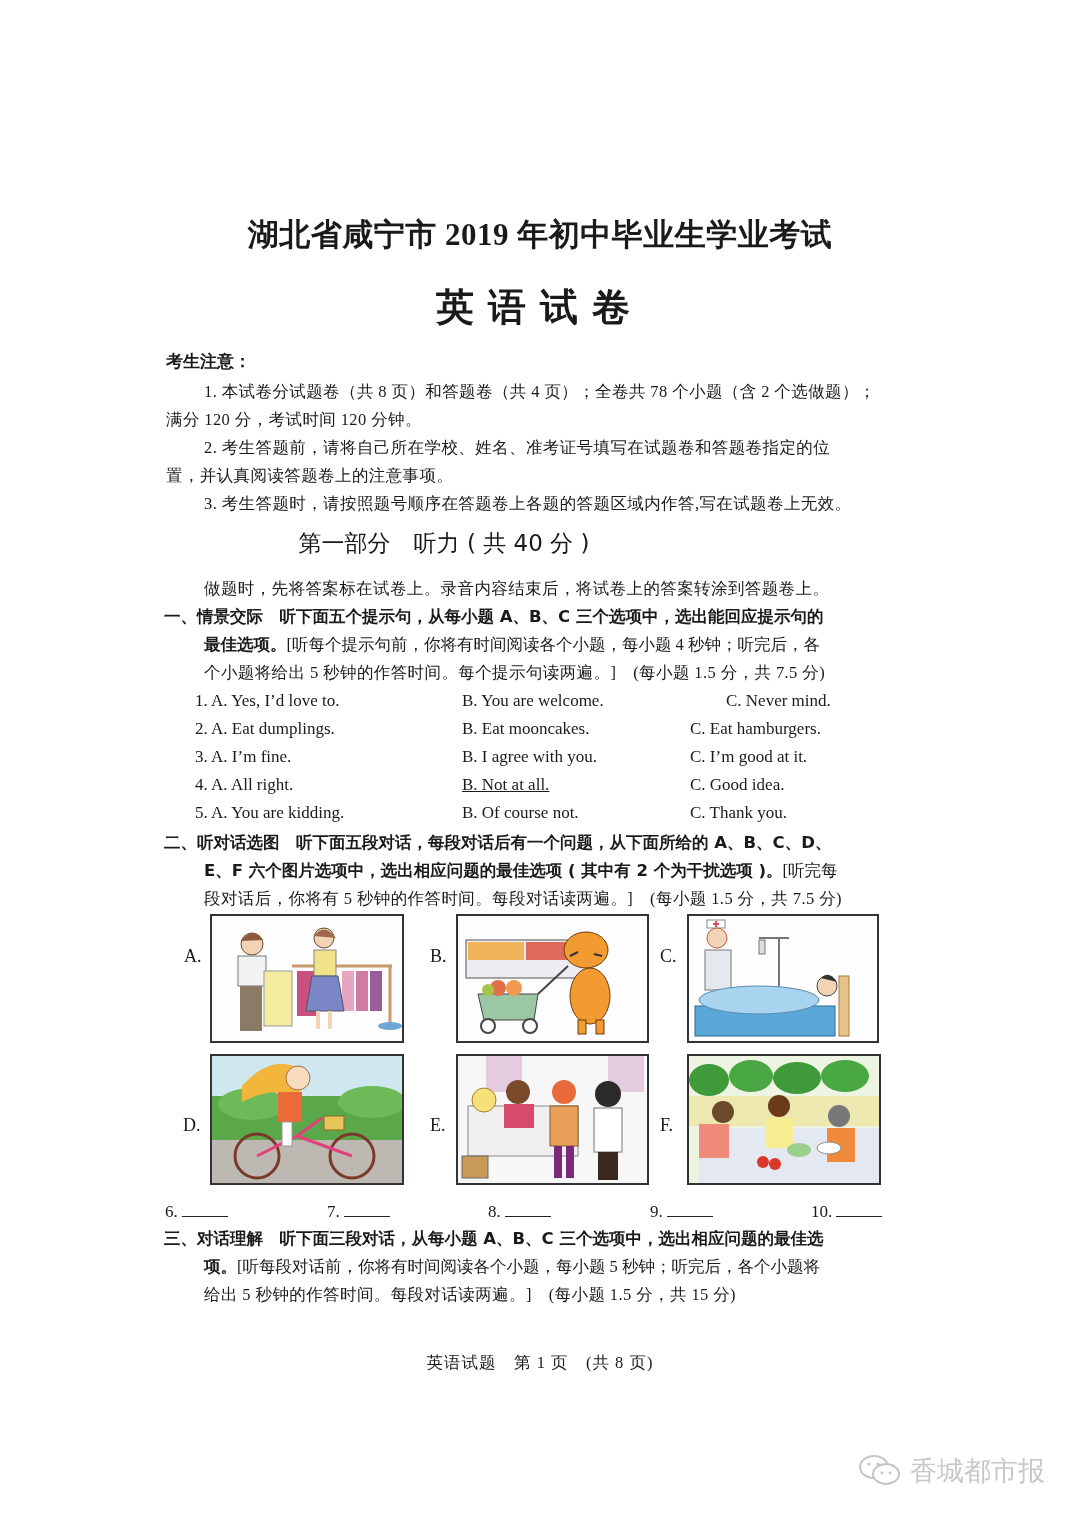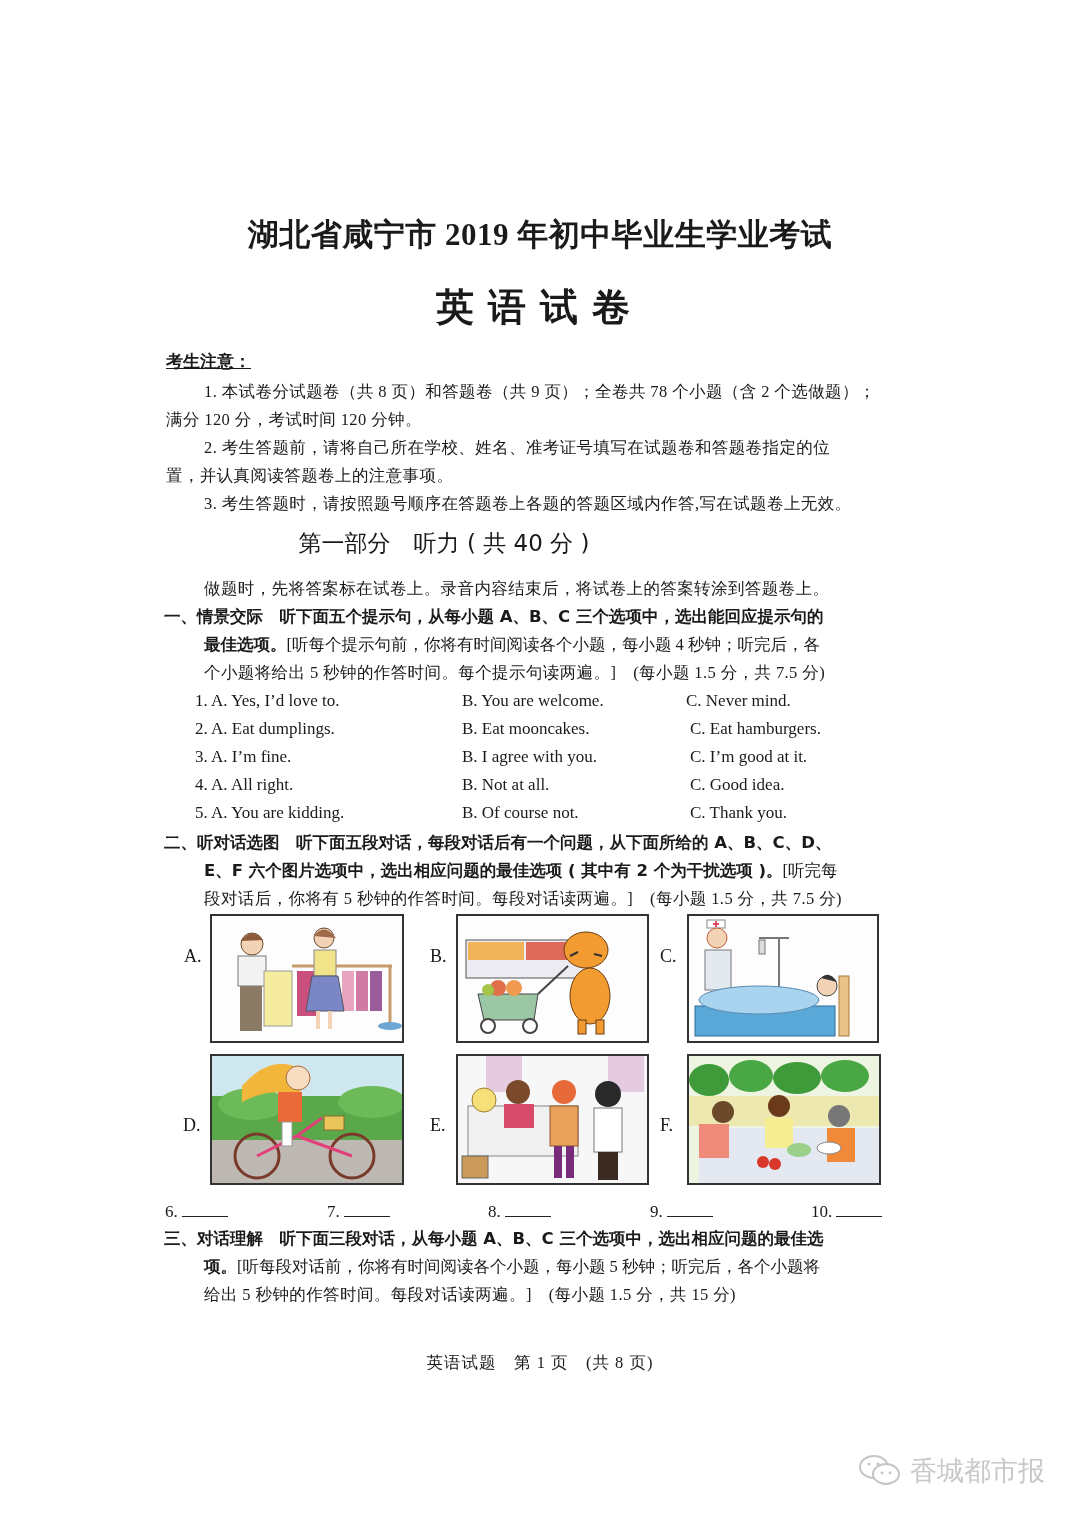--- a/index.html
+++ b/index.html
@@ -1,71 +1,71 @@
 <!DOCTYPE html>
 <html><head>
 <meta charset="utf-8">
 <style>
   html, body { margin: 0; padding: 0; background: #ffffff; }
   body { width: 1080px; height: 1527px; position: relative; overflow: hidden; color: #1a1a1a;
          font-family: "Liberation Serif", "DejaVu Serif", serif; }
   .abs { position: absolute; }
   .title1 { left: 0; width: 1080px; top: 214px; text-align: center; font-size: 31px; font-weight: bold; letter-spacing: 0.5px; }
   .title2 { left: 0; width: 1080px; top: 282px; text-align: center; font-size: 38px; font-weight: bold; letter-spacing: 14px; }
-  .notice-head { left: 166px; top: 350px; font-size: 17px; font-weight: bold; font-family: "DejaVu Sans", sans-serif; text-decoration: underline; }
+  .notice-head { left: 166px; top: 350px; font-size: 17px; font-weight: bold; font-family: "DejaVu Sans", sans-serif; }
   .line { font-size: 16.5px; white-space: nowrap; letter-spacing: 0.4px; }
   .part-title { left: 0; width: 888px; top: 528px; text-align: center; font-size: 23px; font-family: "DejaVu Sans", sans-serif; }
   .sec-head { font-family: "DejaVu Sans", sans-serif; font-size: 16.5px; font-weight: bold; white-space: nowrap; }
   .sec-head .norm { font-family: "Liberation Serif", "DejaVu Serif", serif; font-weight: normal; }
   .q { font-size: 17px; white-space: nowrap; margin-left: 30px; }
   .imgbox { border: 2px solid #333; box-sizing: border-box; background: #fdfdfd; overflow: hidden; }
   .imglabel { font-size: 18px; }
   .blank { font-size: 17px; white-space: nowrap; }
   .blank .u { display: inline-block; width: 46px; border-bottom: 1.5px solid #222; height: 14px; margin-left: 4px; vertical-align: baseline; }
   .footer { left: 0; width: 1080px; top: 1352px; text-align: center; font-size: 16.5px; letter-spacing: 1px; }
   .watermark { left: 858px; top: 1453px; font-family: "DejaVu Sans", sans-serif; font-size: 27px; color: #c8c8c8; display: flex; align-items: center; gap: 8px; }
   svg { display: block; }
 </style>
 </head>
 <body>
 
 <div class="abs title1">湖北省咸宁市 2019 年初中毕业生学业考试</div>
 <div class="abs title2">英语试卷</div>
 
 <div class="abs notice-head">考生注意：</div>
-<div class="abs line" style="left:204px;top:381px;">1. 本试卷分试题卷（共 8 页）和答题卷（共 9 页）；全卷共 78 个小题（含 2 个选做题）；</div>
+<div class="abs line" style="left:204px;top:381px;">1. 本试卷分试题卷（共 8 页）和答题卷（共 4 页）；全卷共 78 个小题（含 2 个选做题）；</div>
 <div class="abs line" style="left:166px;top:409px;">满分 120 分，考试时间 120 分钟。</div>
 <div class="abs line" style="left:204px;top:437px;">2. 考生答题前，请将自己所在学校、姓名、准考证号填写在试题卷和答题卷指定的位</div>
 <div class="abs line" style="left:166px;top:465px;">置，并认真阅读答题卷上的注意事项。</div>
 <div class="abs line" style="left:204px;top:493px;">3. 考生答题时，请按照题号顺序在答题卷上各题的答题区域内作答,写在试题卷上无效。</div>
 
 <div class="abs part-title">第一部分　听力 ( 共 40 分 )</div>
 <div class="abs line" style="left:204px;top:578px;">做题时，先将答案标在试卷上。录音内容结束后，将试卷上的答案转涂到答题卷上。</div>
 
 <div class="abs sec-head" style="left:164px;top:606px;">一、情景交际　听下面五个提示句，从每小题 A、B、C 三个选项中，选出能回应提示句的</div>
 <div class="abs sec-head" style="left:204px;top:634px;">
   <span>最佳选项。</span><span class="norm">[听每个提示句前，你将有时间阅读各个小题，每小题 4 秒钟；听完后，各</span>
 </div>
 <div class="abs line" style="left:204px;top:662px;">个小题将给出 5 秒钟的作答时间。每个提示句读两遍。]　(每小题 1.5 分，共 7.5 分)</div>
 
 <div>
   <div class="abs q" style="left:165px;top:691px;">1. A. Yes, I’d love to.</div>
   <div class="abs q" style="left:432px;top:691px;">B. You are welcome.</div>
-  <div class="abs q" style="left:656px;top:691px;text-align:right;">C. Never mind.</div>
+  <div class="abs q" style="left:696px;top:691px;text-align:right;">C. Never mind.</div>
 
   <div class="abs q" style="left:165px;top:719px;">2. A. Eat dumplings.</div>
   <div class="abs q" style="left:432px;top:719px;">B. Eat mooncakes.</div>
   <div class="abs q" style="left:660px;top:719px;">C. Eat hamburgers.</div>
 
   <div class="abs q" style="left:165px;top:747px;">3. A. I’m fine.</div>
   <div class="abs q" style="left:432px;top:747px;">B. I agree with you.</div>
   <div class="abs q" style="left:660px;top:747px;">C. I’m good at it.</div>
 
   <div class="abs q" style="left:165px;top:775px;">4. A. All right.</div>
-  <div class="abs q" style="left:432px;top:775px;">B. Not at all.</div>
+  <div class="abs q" style="left:432px;top:775px;text-decoration:underline;">B. Not at all.</div>
   <div class="abs q" style="left:660px;top:775px;">C. Good idea.</div>
 
   <div class="abs q" style="left:165px;top:803px;">5. A. You are kidding.</div>
   <div class="abs q" style="left:432px;top:803px;">B. Of course not.</div>
   <div class="abs q" style="left:660px;top:803px;">C. Thank you.</div>
 </div>
 
 <div class="abs sec-head" style="left:164px;top:832px;">二、听对话选图　听下面五段对话，每段对话后有一个问题，从下面所给的 A、B、C、D、</div>
 <div class="abs sec-head" style="left:204px;top:860px;">
   <span>E、F 六个图片选项中，选出相应问题的最佳选项 ( 其中有 2 个为干扰选项 )。</span><span class="norm">[听完每</span>

